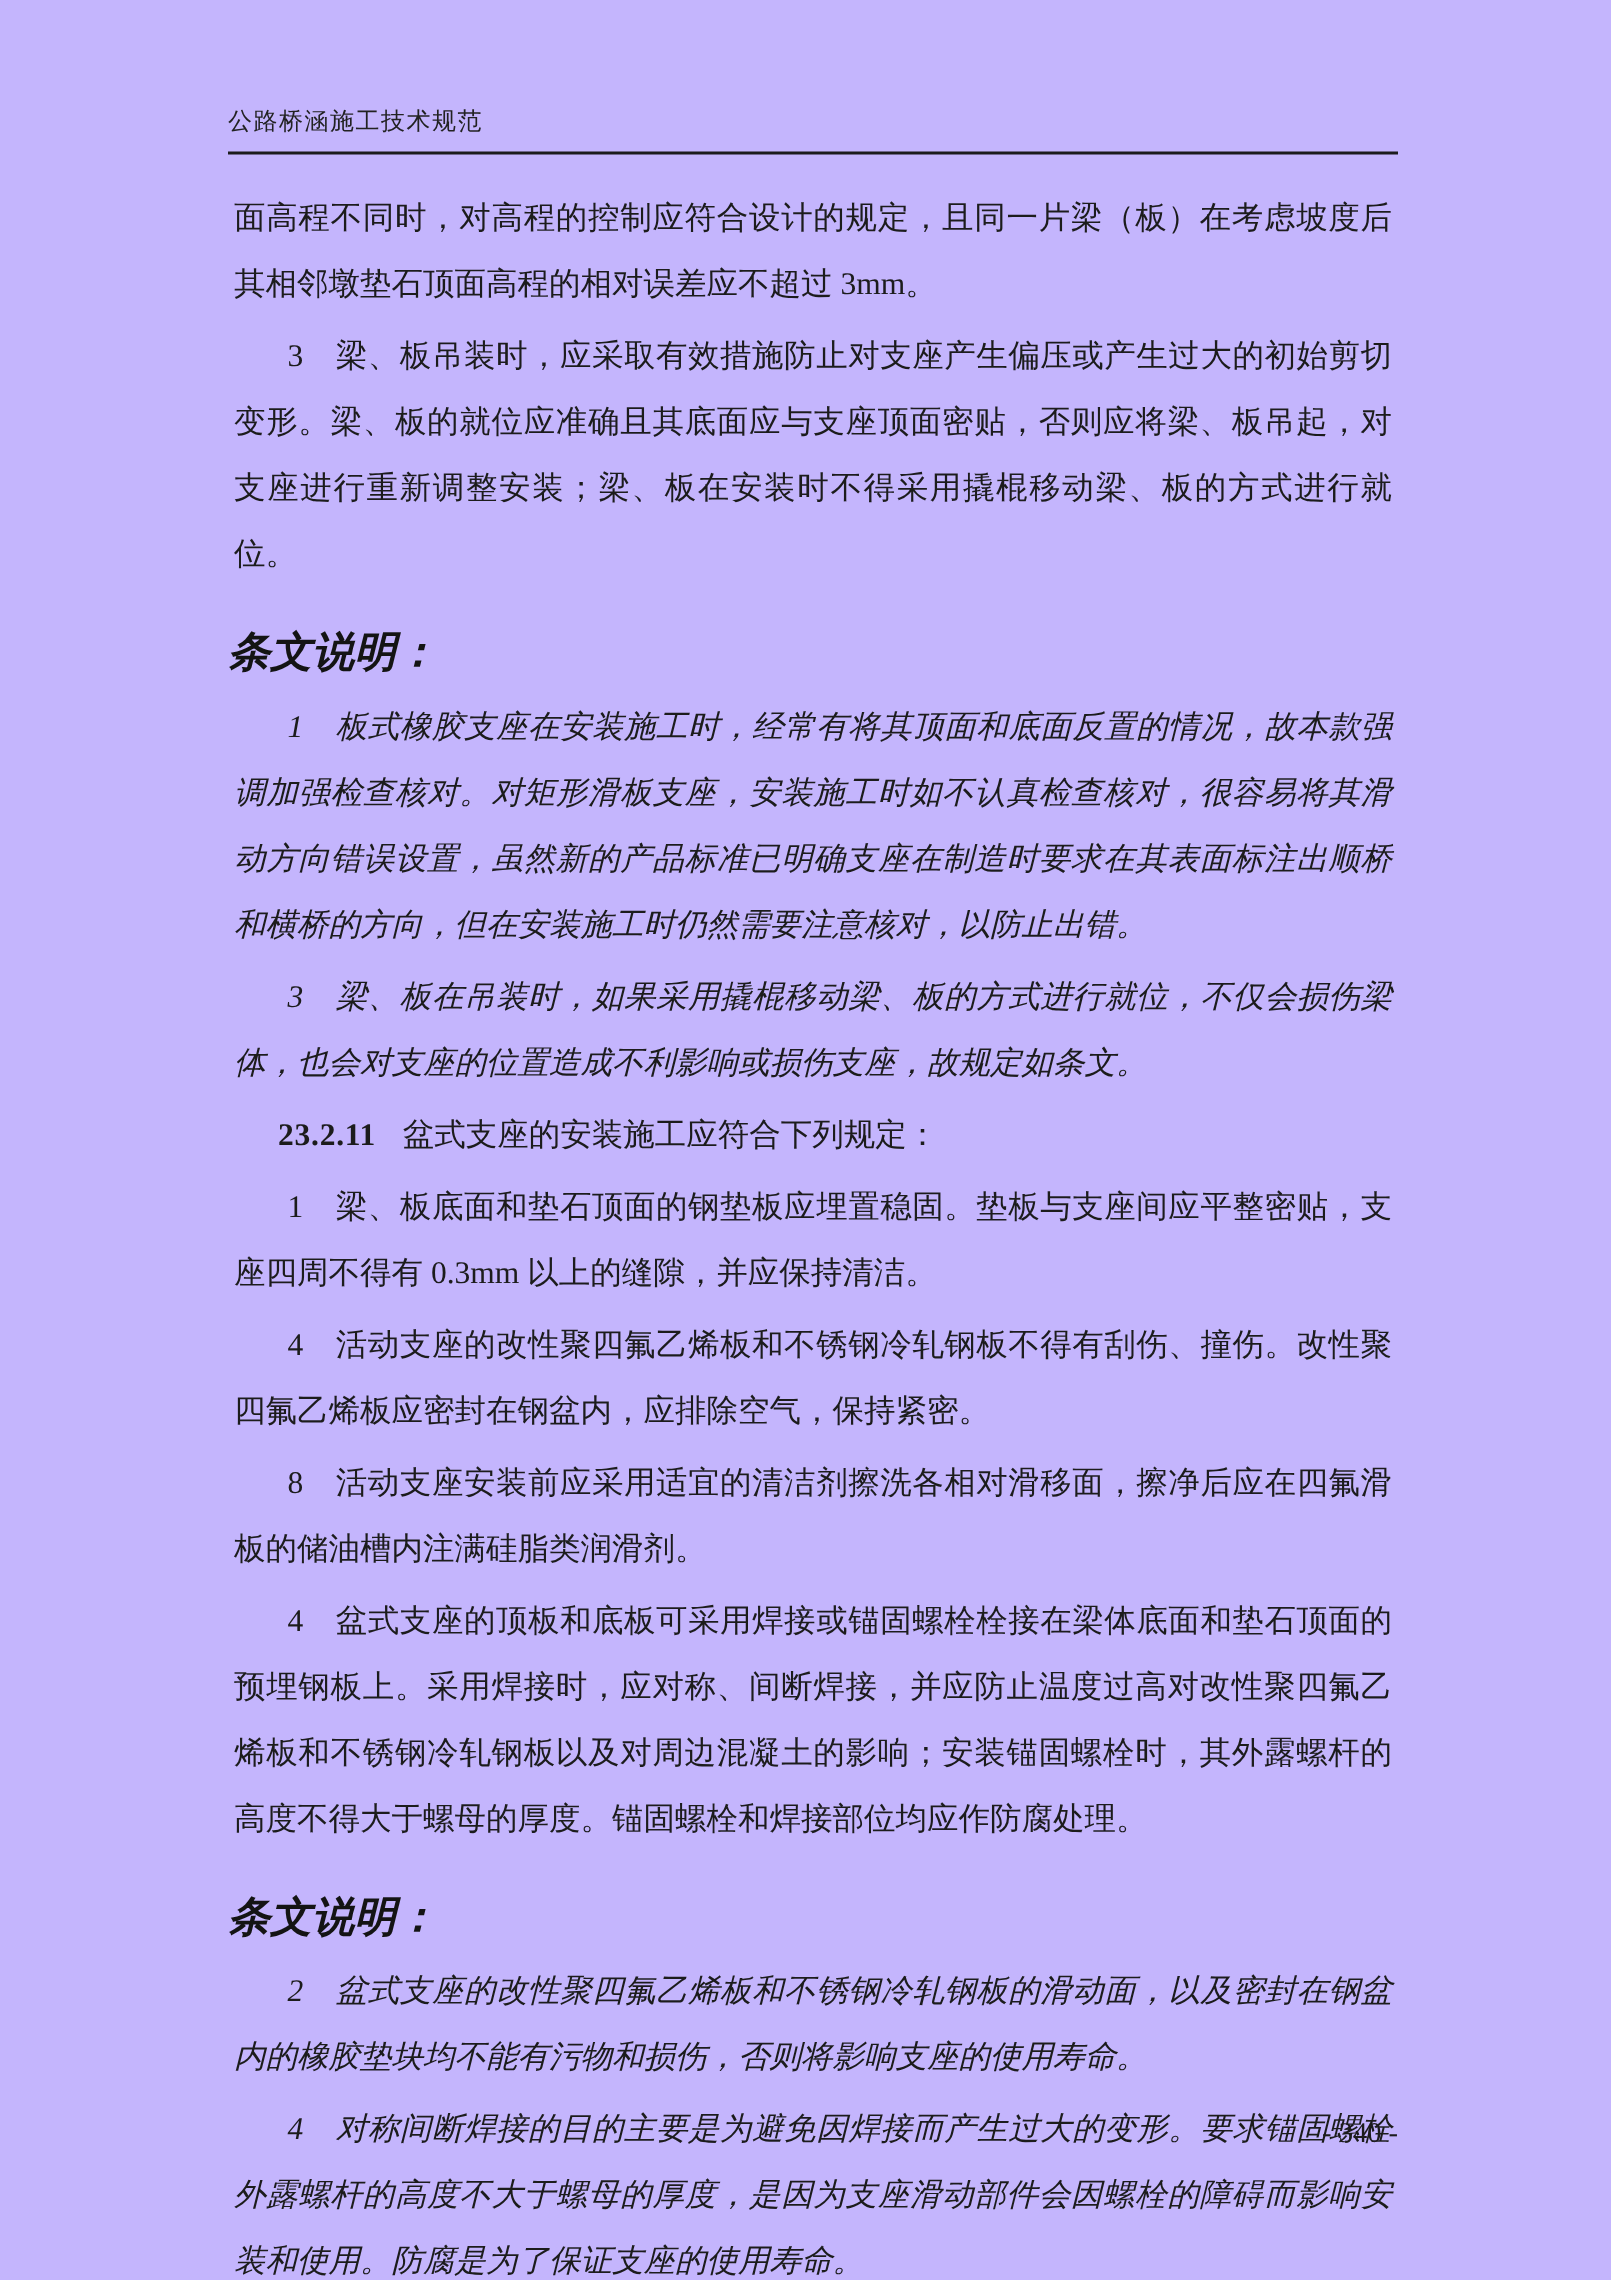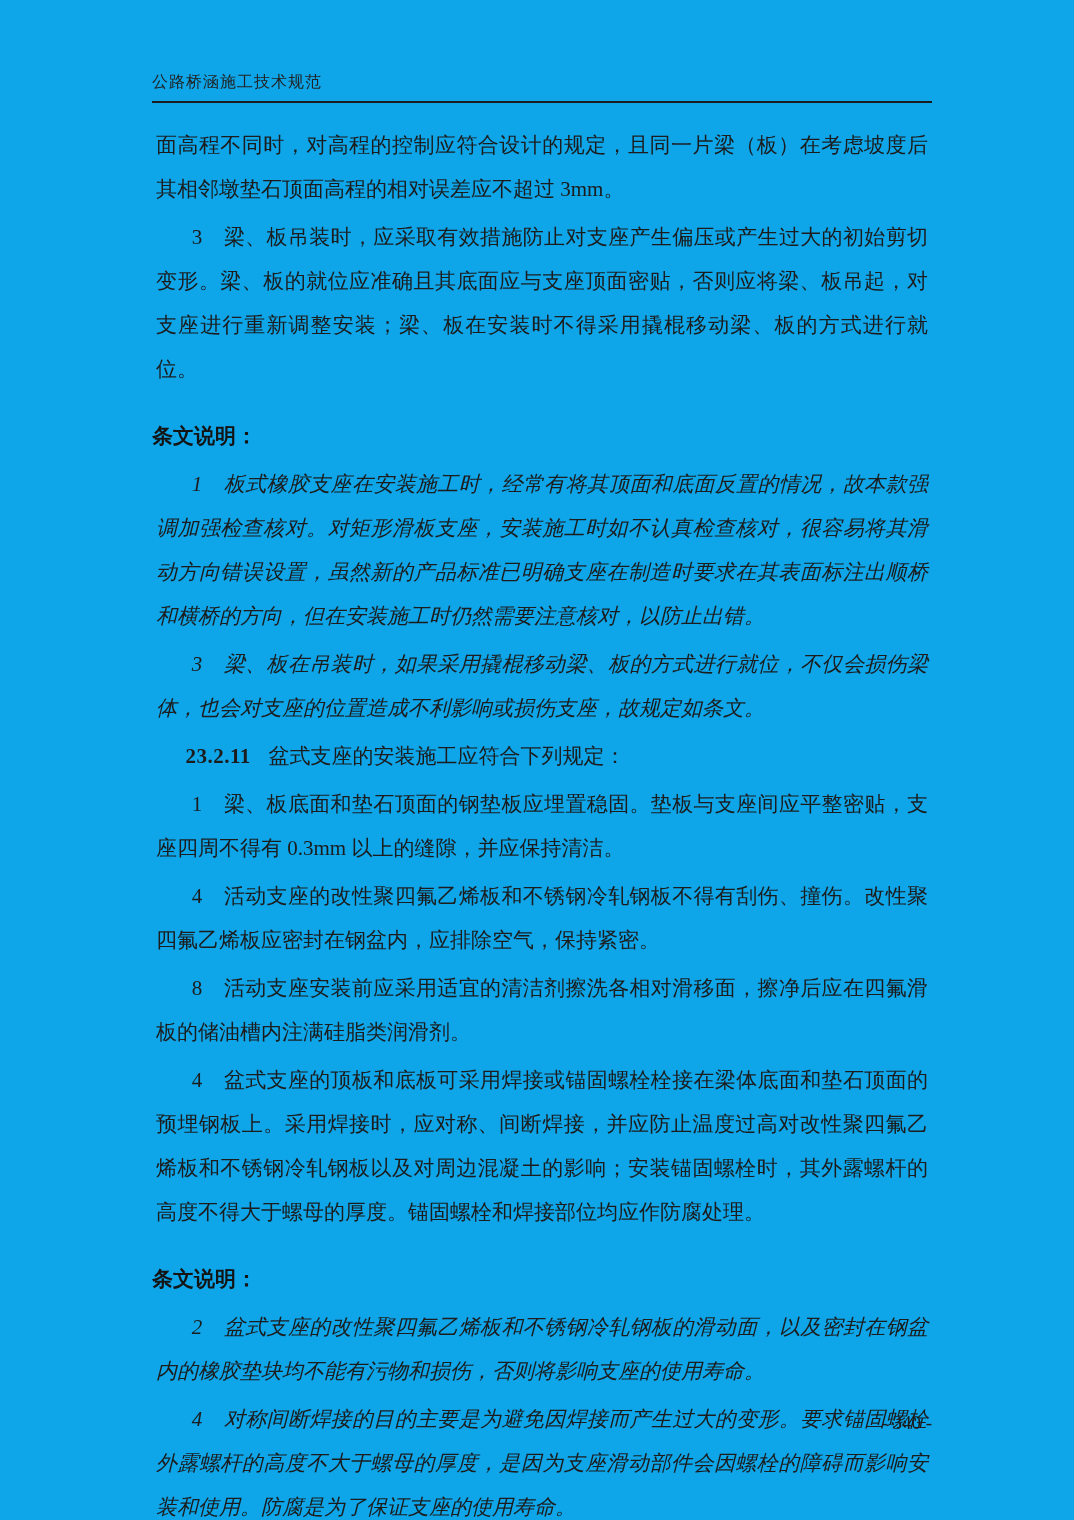--- a/index.html
+++ b/index.html
@@ -1,21 +1,21 @@
 <!DOCTYPE html>
 <html lang="zh"><head>
 <meta charset="utf-8">
 <style>
   html, body { margin: 0; padding: 0; background: #e8e8e8; }
   .page {
     position: relative;
     width: 1074px;
     height: 1520px;
     margin: 0 auto;
-    background: #0ea5e9;
+    background: #c4b5fd;
     color: #1f1f1f;
     font-family: "Liberation Serif", "DejaVu Serif", serif;
     overflow: hidden;
   }
   .text-col {
     position: absolute;
     left: 152px;
     top: 70px;
     width: 780px;
   }
@@ -41,23 +41,24 @@
     color: #1c1c1c;
   }
   p.indent { text-indent: 1.7em; }
   
   p.song { font-style: normal; }
   
   p.kai { font-style: italic; }
   .note-heading {
     margin: 0;
     margin-top: 23px;
-    font-size: 21px;
+    font-size: 28px;
     line-height: 44px;
     font-weight: bold;
+    font-style: italic;
     color: #141414;
   }
   .section-heading { margin-top: 30px; text-indent: 1.4em; }
   .section-heading .sec-num {
     font-weight: bold;
     font-style: normal;
     margin-right: 0.85em;
     letter-spacing: 0.5px;
   }
   .footer {

